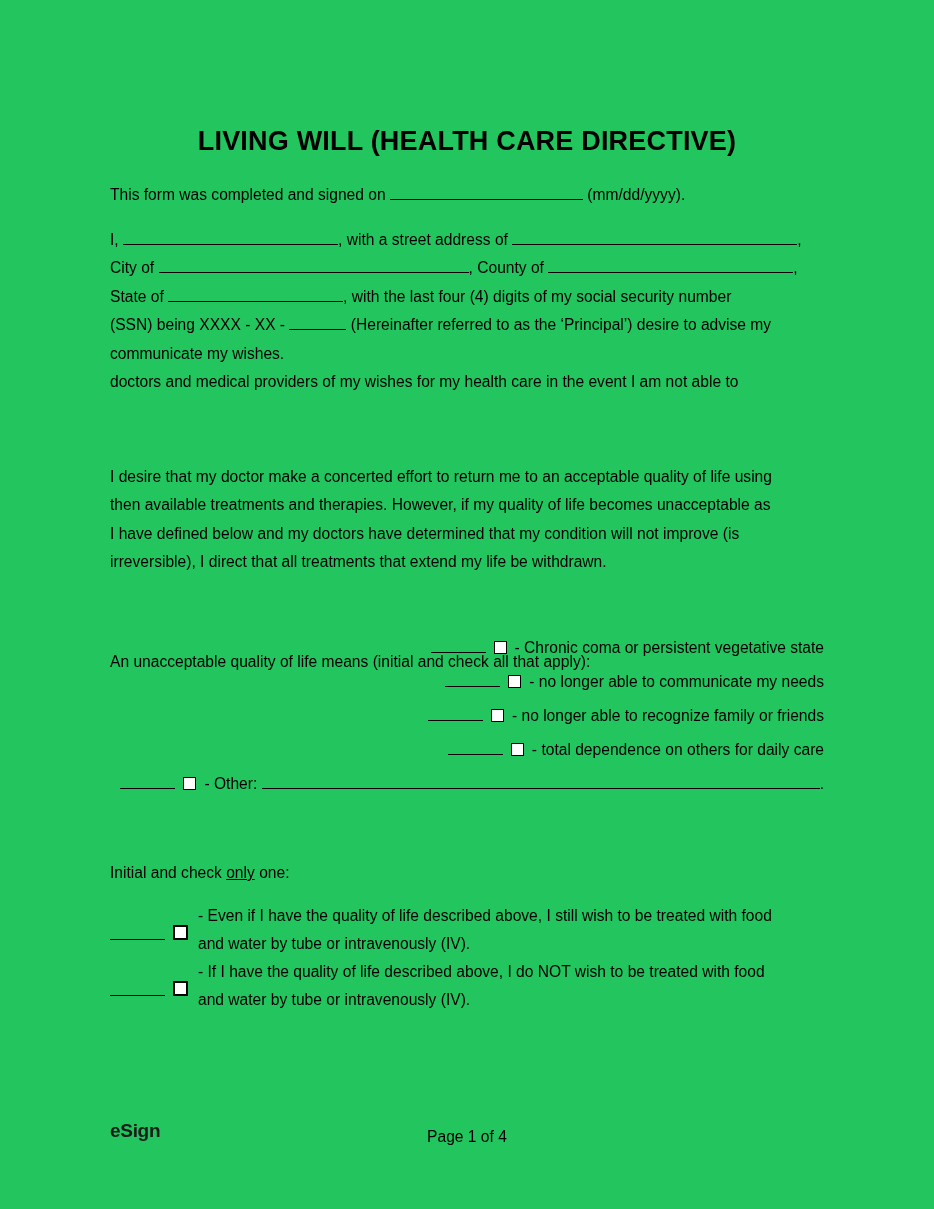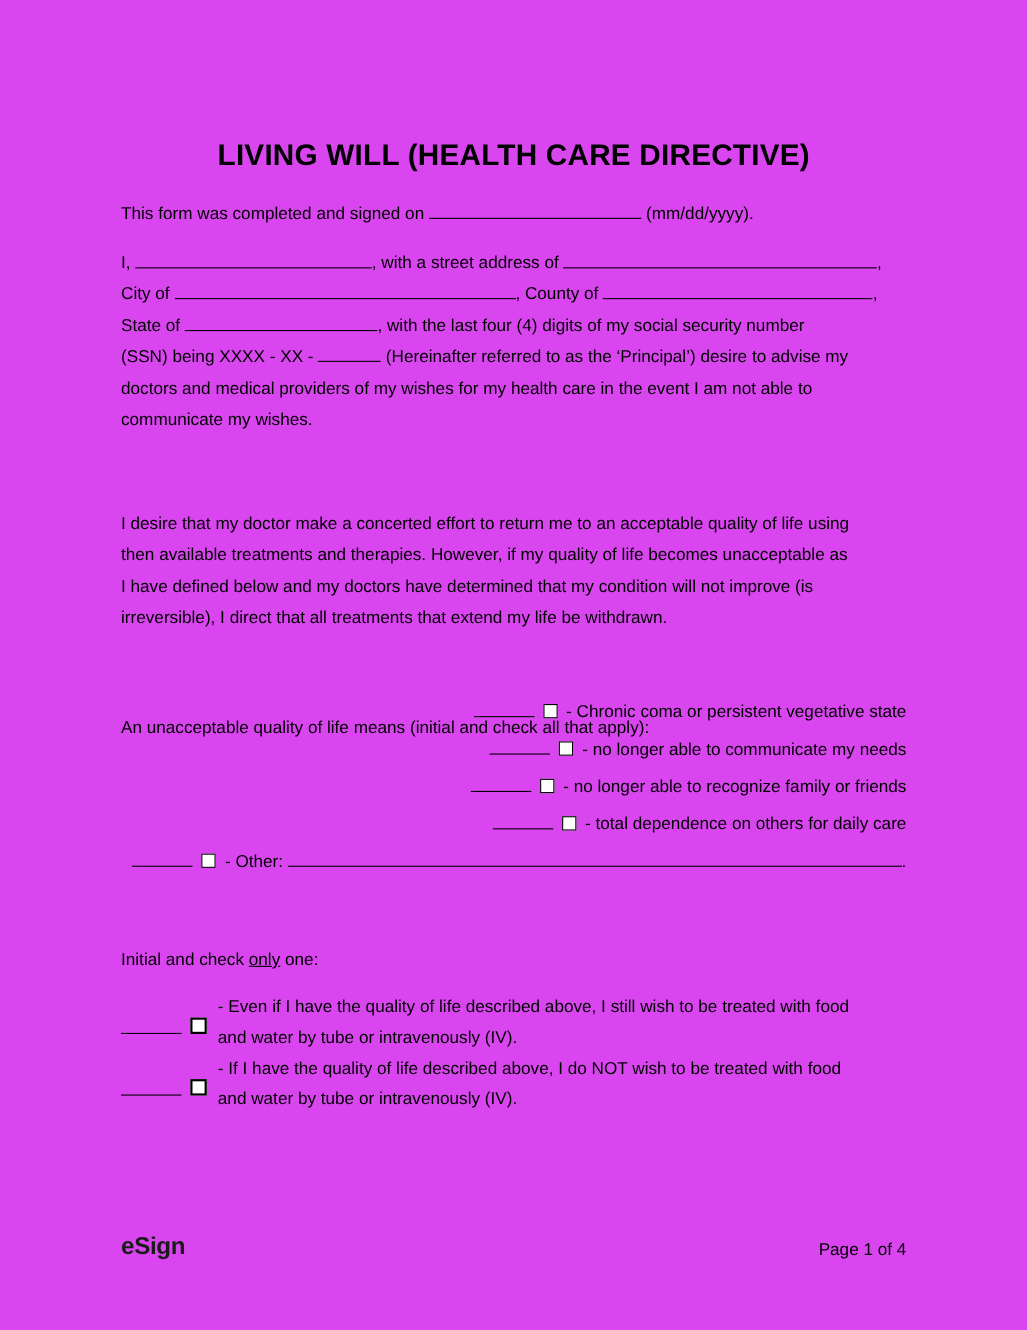--- a/index.html
+++ b/index.html
@@ -1,20 +1,20 @@
 <!DOCTYPE html>
 <html><head>
 <meta charset="utf-8">
 <style>
   html, body { margin: 0; padding: 0; background: #ffffff; }
   .page {
     position: relative;
     width: 934px;
     height: 1209px;
-    background: #d946ef;
+    background: #22c55e;
     color: #000000;
     font-family: "Liberation Sans", "DejaVu Sans", sans-serif;
     font-size: 15.6px;
     overflow: hidden;
   }
   .abs { position: absolute; left: 110px; right: 110px; }
   .nowrap { white-space: nowrap; }
 
   .doc-title {
     position: absolute; left: 0; right: 0; top: 108px;
@@ -69,25 +69,25 @@
 
   .option-row { display: flex; align-items: center; }
   .opt-1 { top: 902px; }
   .opt-2 { top: 958px; }
   .option-row .b-init { margin-top: 17px; }
   .opt-text { line-height: 28px; margin-left: 2px; }
   .opt-line2 { }
 
   .footer-brand {
     position: absolute; left: 110px; top: 1120px;
-    font-weight: bold; font-size: 22px;
+    font-weight: bold; font-size: 19px;
     letter-spacing: -0.3px;
     color: #1b1b1b;
   }
-  .footer-page { top: 1128px; text-align: right; }
+  .footer-page { top: 1128px; text-align: center; }
 </style>
 </head>
 <body>
 
 <div class="page">
 
   <h1 class="doc-title">LIVING WILL (HEALTH CARE DIRECTIVE)</h1>
 
   <div class="abs date-line nowrap">
     <span>This form was completed and signed on</span>
@@ -108,22 +108,22 @@
     </div>
     <div class="nowrap">
       <span>State of</span>
       <span class="blank b-175"></span><span>, with the last four (4) digits of my social security number</span>
     </div>
     <div class="nowrap">
       <span>(SSN) being XXXX - XX -</span>
       <span class="blank b-ssn"></span>
       <span>(Hereinafter referred to as the ‘Principal’) desire to advise my</span>
     </div>
+    <div class="nowrap">communicate my wishes.</div>
     <div class="nowrap">doctors and medical providers of my wishes for my health care in the event I am not able to</div>
-    <div class="nowrap">communicate my wishes.</div>
   </div>
 
 
   <div class="abs para-a">
     <div class="nowrap">I desire that my doctor make a concerted effort to return me to an acceptable quality of life using</div>
     <div class="nowrap">then available treatments and therapies. However, if my quality of life becomes unacceptable as</div>
     <div class="nowrap">I have defined below and my doctors have determined that my condition will not improve (is</div>
     <div class="nowrap">irreversible), I direct that all treatments that extend my life be withdrawn.</div>
   </div>
 

